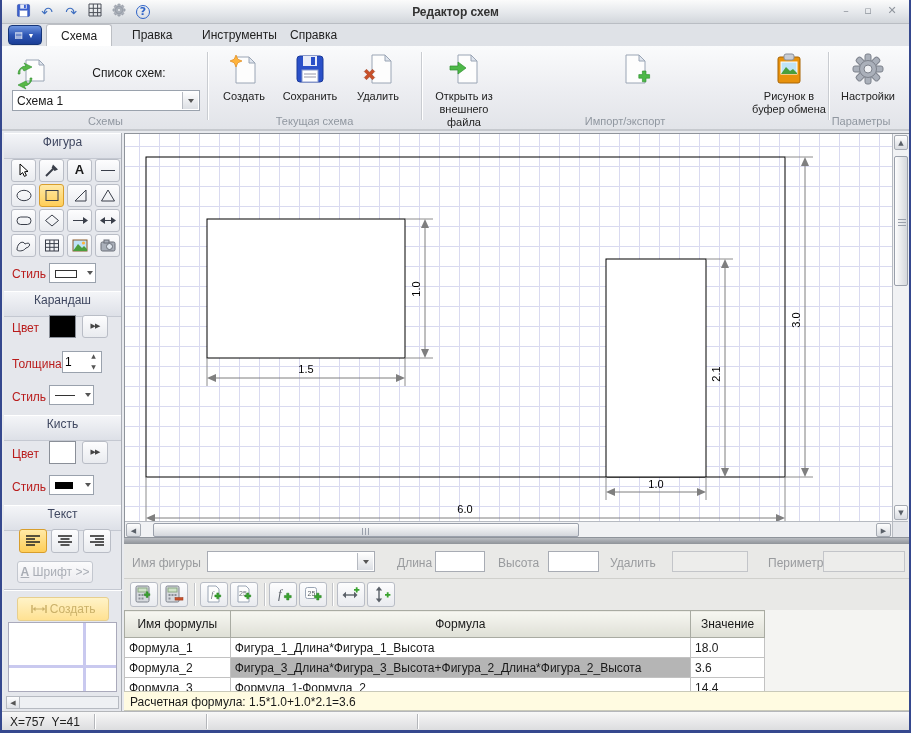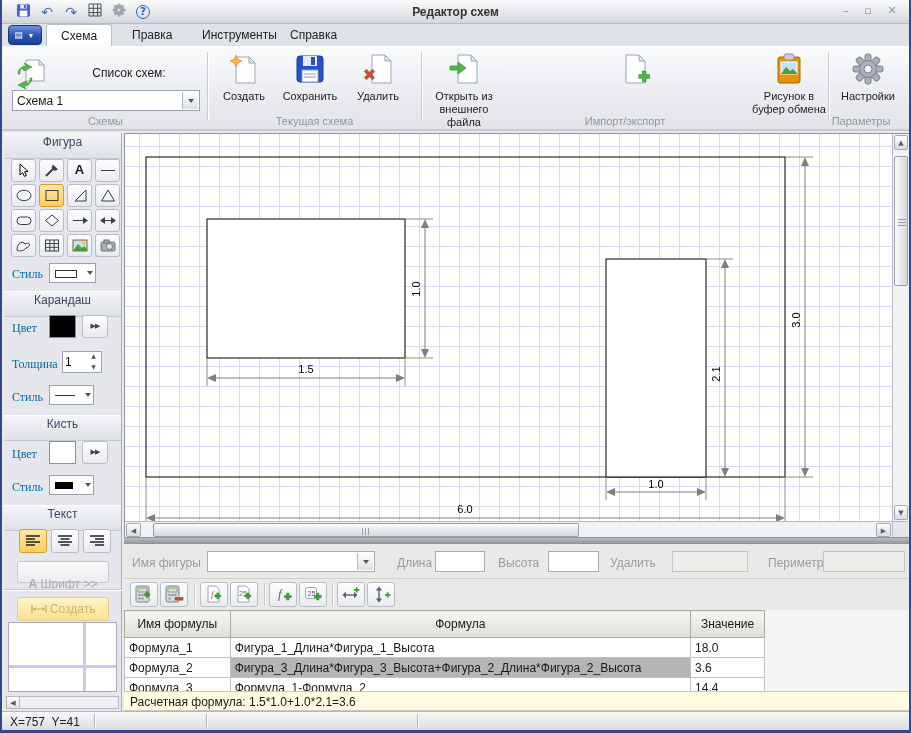--- a/index.html
+++ b/index.html
@@ -54,39 +54,39 @@
   
   #leftpanel { left:2px; top:133px; width:118px; height:578px; background:#e5e7ec;
     border-right:1px solid #a9adb5; }
   .sec-h { left:0; right:0; height:26px; text-align:center; font-size:12px; color:#3f4760;
     background:linear-gradient(#f4f5f8,#dde0e7); border-top:1px solid #fff; border-bottom:1px solid #c4c8d1;
     padding-top:1px; }
   .toolbtn { width:25px; height:23px; background:linear-gradient(#fdfdfe,#e9ebef);
     border:1px solid #b9bdc6; border-radius:3px; text-align:center; }
   .toolbtn svg { margin-top:3px; }
   .toolbtn.sel { background:linear-gradient(#ffe9a6,#ffce58); border-color:#d89e2c; }
-  .plabel { color:#0369a1;font-family:Liberation Serif, serif; }
+  .plabel { color:#b91c1c; }
   .swatch { width:27px; height:23px; border:1px solid #8a8f98; }
   .morebtn { width:26px; height:23px; background:linear-gradient(#fdfdfe,#e9ebef);
     border:1px solid #b9bdc6; border-radius:3px; font-size:7px; line-height:21px; color:#444;
     text-align:center; font-family:"DejaVu Sans",sans-serif; letter-spacing:-1px; }
   .mini-select { background:#fff; border:1px solid #9aa2ad; }
   .spin { width:40px; height:22px; background:#fff; border:1px solid #9aa2ad; }
   .spin input { position:absolute; left:2px; top:2px; width:22px; height:16px; border:none;
     font-family:"Liberation Sans",sans-serif; font-size:12px; }
   .spin .up,.spin .dn { position:absolute; right:1px; width:13px; height:9px; font-size:6px;
     line-height:8px; text-align:center; color:#555; font-family:"DejaVu Sans",sans-serif; }
   .spin .up { top:0; } .spin .dn { bottom:0; }
   .alignbtn { width:28px; height:24px; background:linear-gradient(#fdfdfe,#e9ebef);
     border:1px solid #b9bdc6; border-radius:3px; }
   .alignbtn.sel { background:linear-gradient(#ffe9a6,#ffce58); border-color:#d89e2c; }
   .alignbtn svg { margin:4px auto 0; display:block; }
-  #fontbtn { left:13px; top:428px; width:92px; height:22px; border:1px solid #c3c7cf;
+  #fontbtn { left:13px; top:428px; width:76px; height:22px; border:1px solid #c3c7cf;
     border-radius:3px; background:linear-gradient(#fbfbfc,#ececf0); color:#a9adb5; text-align:center;
-    padding-top:15px; }
+    padding-top:3px; }
   #arrowsbtn { left:13px; top:464px; width:92px; height:24px; border:1px solid #e7cf8e;
     border-radius:3px; background:linear-gradient(#fff3c8,#ffe192); color:#cbb169; text-align:center;
     padding-top:4px; }
   #preview { left:4px; top:489px; width:109px; height:70px; background:#fff; border:1px solid #aab; }
   #preview .vl { position:absolute; left:74px; top:0; width:3px; height:100%; background:#c9c9ef; }
   #preview .hl { position:absolute; left:0; top:42px; width:100%; height:3px; background:#c9c9ef; }
   #panel-scroll { left:2px; top:563px; width:113px; height:13px; background:#eef0f3;
     border:1px solid #b6bac1; }
   #panel-scroll .larr { position:absolute; left:0; top:0; width:13px; height:11px;
     background:linear-gradient(#fdfdfe,#dfe2e7); border-right:1px solid #b6bac1;

